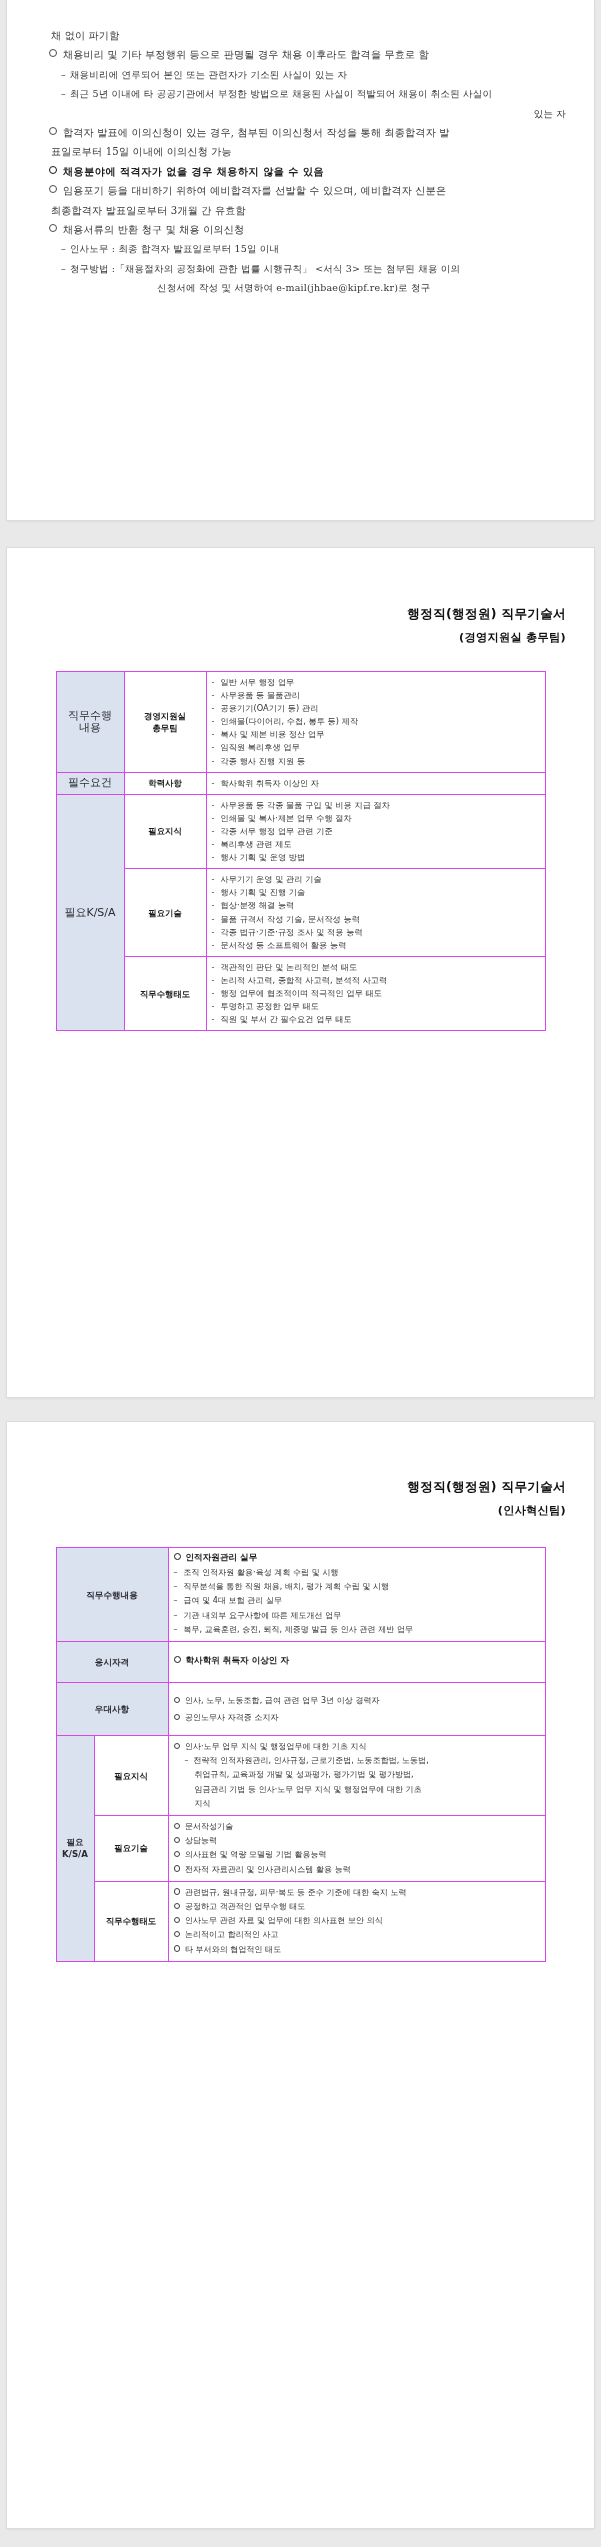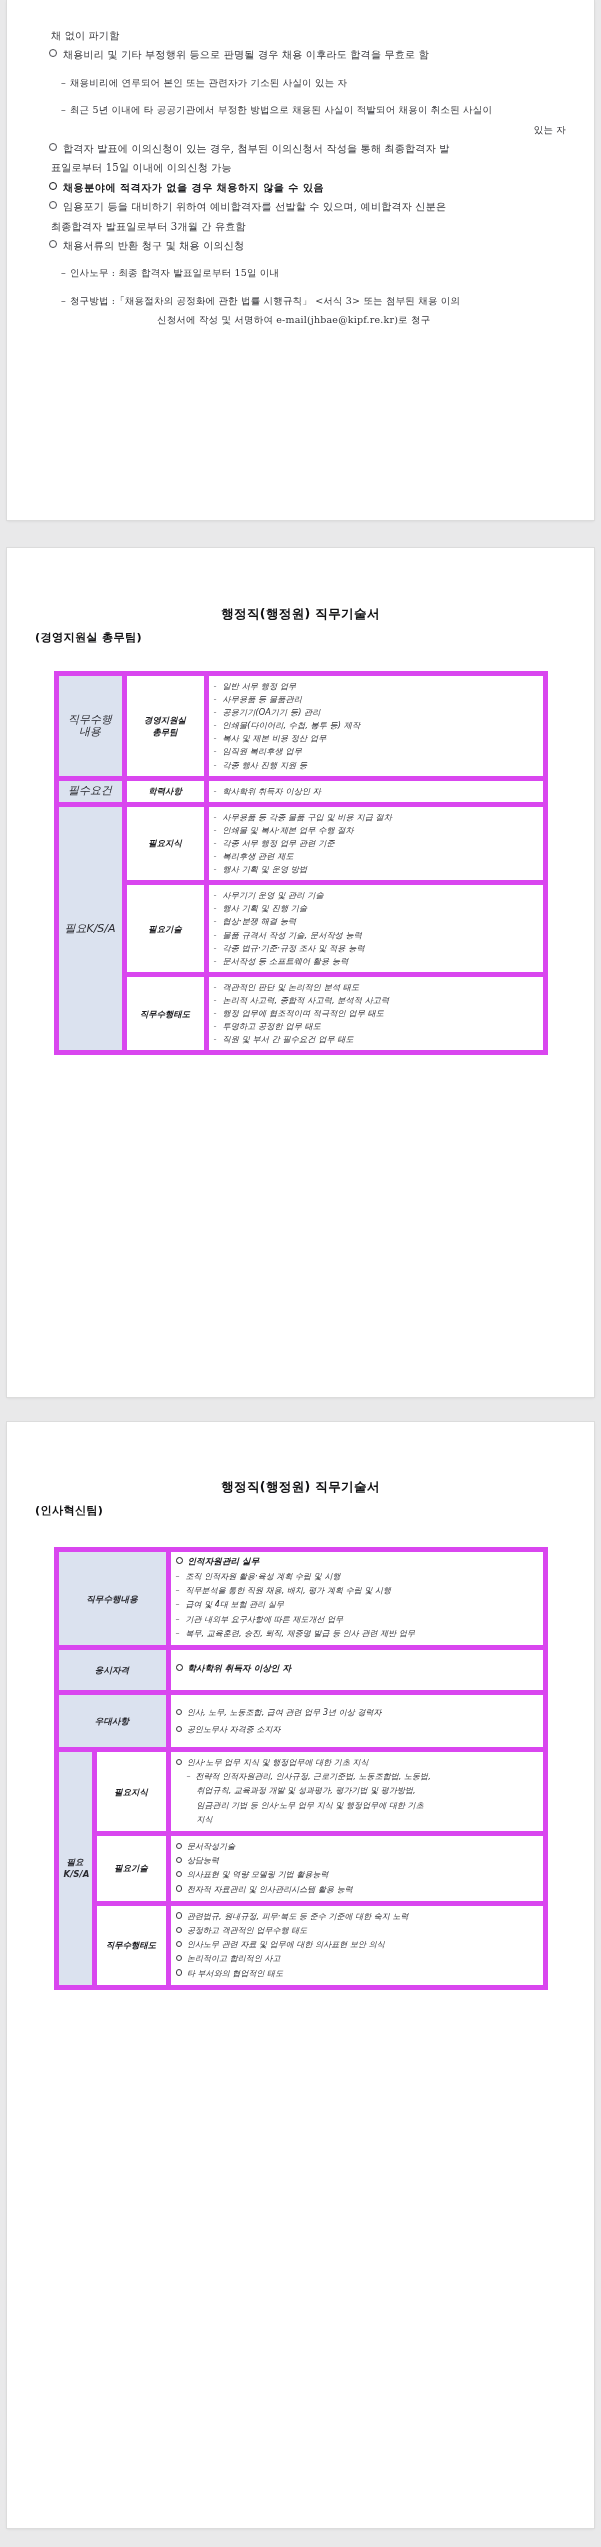--- a/index.html
+++ b/index.html
@@ -37,66 +37,65 @@
   }
   .ln {
     font-size: 10.1px;
     line-height: 19.4px;
     letter-spacing: .18px;
     white-space: nowrap;
     color: #35353a;
   }
   .ln.cont { padding-left: 16px; }
   .ln.lvl0 { padding-left: 14px; }
-  .ln.lvl1 { padding-left: 26px; font-size: 9.5px; margin-top: 8px; }
+  .ln.lvl1 { padding-left: 26px; font-size: 9.5px; }
   .ln.lvl1 .dash { margin-right: 4px; }
   .ln.lvl1-cont { padding-left: 40px; font-size: 9.5px; text-align: right; }
   .ln.lvl1-cont2 { padding-left: 122px; font-size: 9.5px; }
   .ln.bold { font-weight: bold; color: #1b1b1e; letter-spacing: .5px; }
   .circ {
     display: inline-block;
     width: 8px; height: 8px;
     border: 1.1px solid #4a4a4f;
     border-radius: 50%;
     margin-right: 6px;
     vertical-align: 1px;
   }
   .circ.b { border-color: #141417; border-width: 1.4px; }
 
   
   .sheet-title {
-    text-align: center;
+    text-align: right;
     font-family: "DejaVu Sans", "Liberation Sans", sans-serif;
     font-weight: bold;
     font-size: 12.6px;
     color: #101012;
     letter-spacing: .3px;
   }
   .sheet-sub {
-    text-align: left;
+    text-align: right;
     font-family: "DejaVu Sans", "Liberation Sans", sans-serif;
     font-weight: bold;
     font-size: 11.2px;
     color: #101012;
     letter-spacing: .3px;
     margin-top: 7px;
   }
 
   
   table.jd {
     border-collapse: collapse;
     table-layout: fixed;
     font-family: "DejaVu Sans", "Liberation Sans", sans-serif;
     color: #2c2c30;
   }
   table.jd td {
-    border: 5px solid #d946ef;
+    border: 1px solid #d946ef;
     vertical-align: middle;
     padding: 4px 5px;
-    font-style: italic;
   }
   .hdcell {
     background: #dbe2ef;
     text-align: center;
     font-size: 11px;
     line-height: 12px;
     color: #2a2a30;
   }
   .subcell {
     text-align: center;

